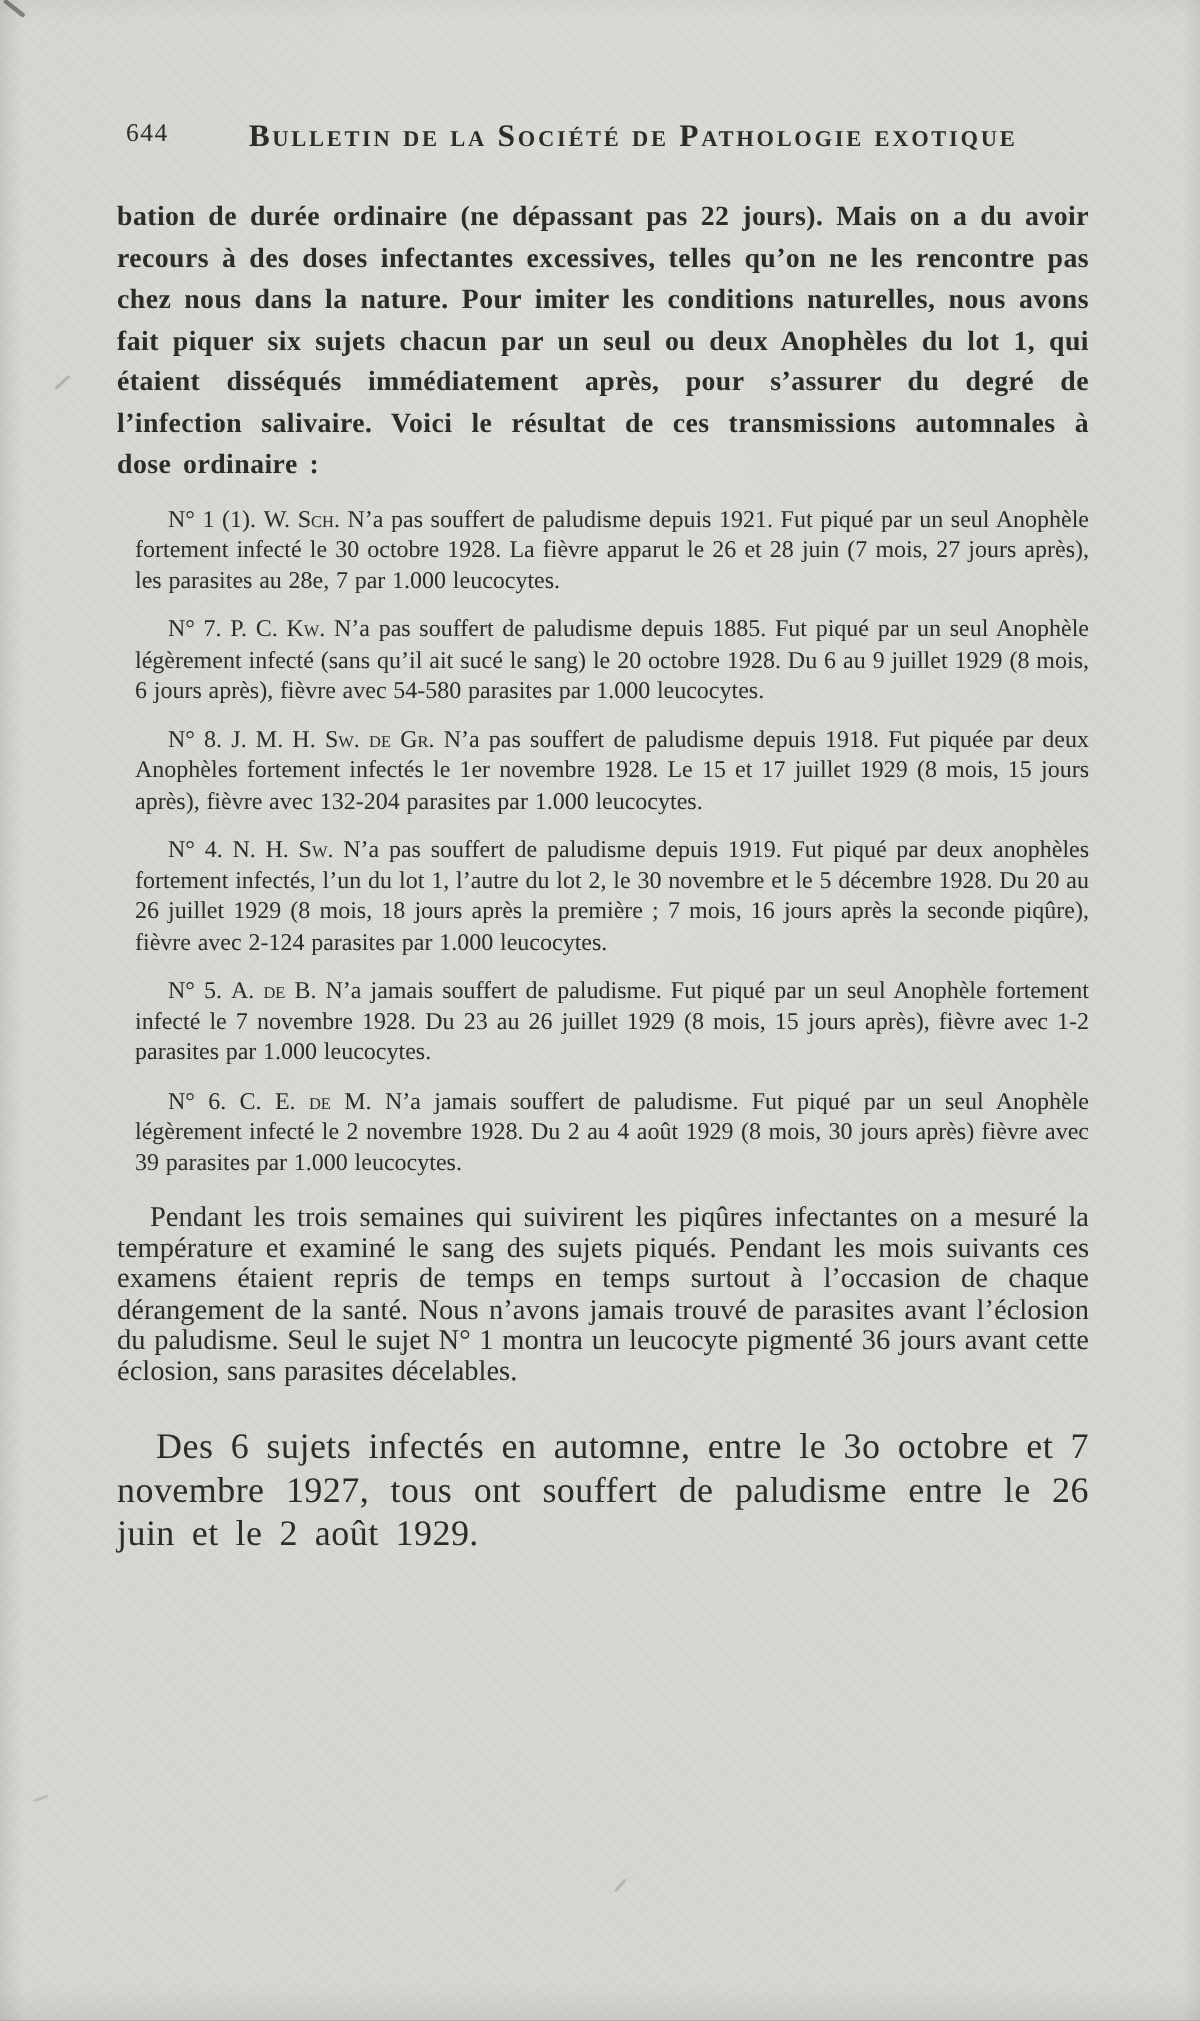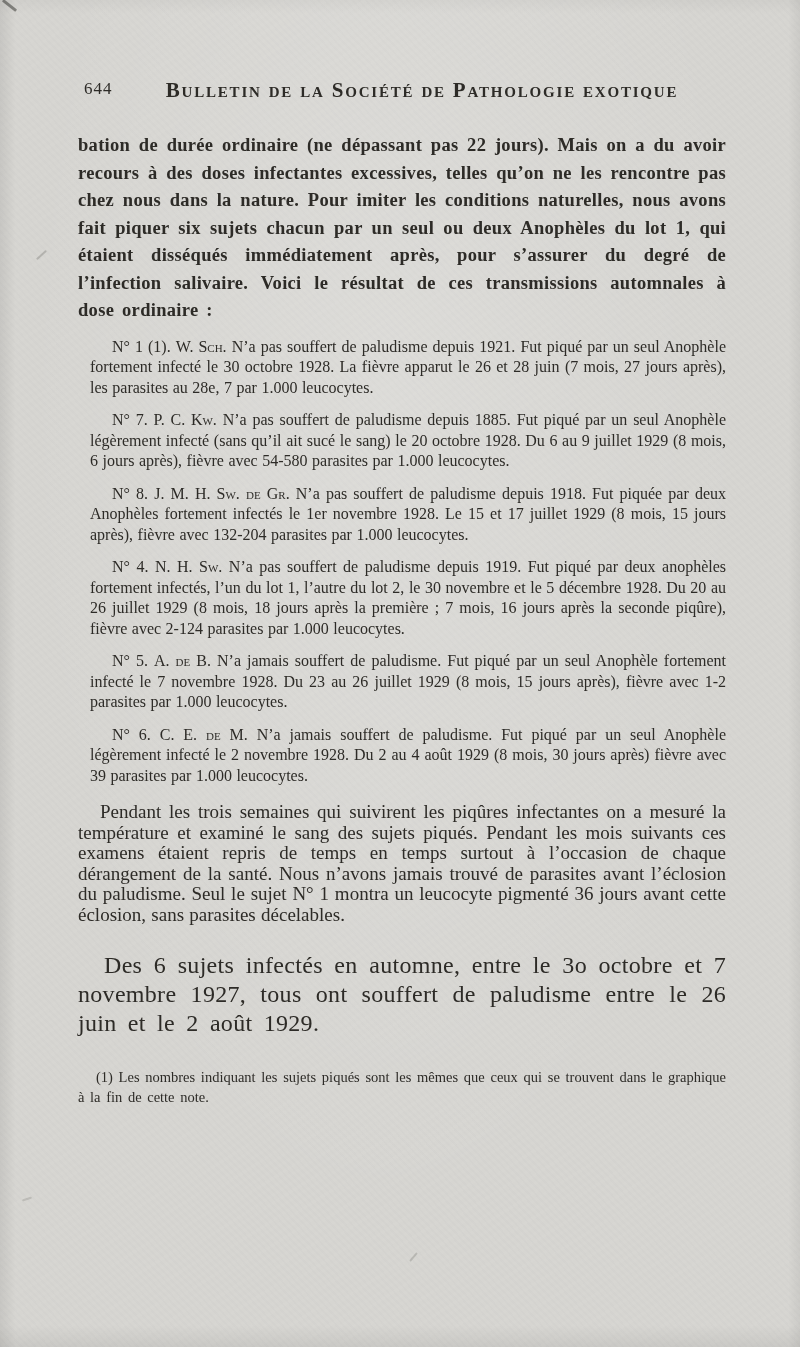--- a/index.html
+++ b/index.html
@@ -134,16 +134,15 @@
       <p class="case"><span>N° 5.</span> <span class="sc">A. de B.</span> <span>N’a jamais souffert de paludisme. Fut piqué par un seul Anophèle fortement infecté le 7 novembre 1928. Du 23 au 26 juillet 1929 (8 mois, 15 jours après), fièvre avec 1-2 parasites par 1.000 leucocytes.</span></p>
 
       <p class="case"><span>N° 6.</span> <span class="sc">C. E. de M.</span> <span>N’a jamais souffert de paludisme. Fut piqué par un seul Anophèle légèrement infecté le 2 novembre 1928. Du 2 au 4 août 1929 (8 mois, 30 jours après) fièvre avec 39 parasites par 1.000 leucocytes.</span></p>
 
       <p class="obs">Pendant les trois semaines qui suivirent les piqûres infectantes on a mesuré la température et examiné le sang des sujets piqués. Pendant les mois suivants ces examens étaient repris de temps en temps surtout à l’occasion de chaque dérangement de la santé. Nous n’avons jamais trouvé de parasites avant l’éclosion du paludisme. Seul le sujet N° 1 montra un leucocyte pigmenté 36 jours avant cette éclosion, sans parasites décelables.</p>
 
     </div>
 
     <p class="summary">Des 6 sujets infectés en automne, entre le 3o octobre et 7 novembre 1927, tous ont souffert de paludisme entre le 26 juin et le 2 août 1929.</p>
 
-    <p class="footnote">(1) Les nombres indiquant les sujets piqués sont les mêmes que ceux qui se trouvent dans le graphique à la fin de cette note.</p>
 
   </div>
 </div>
 
 </body></html>

